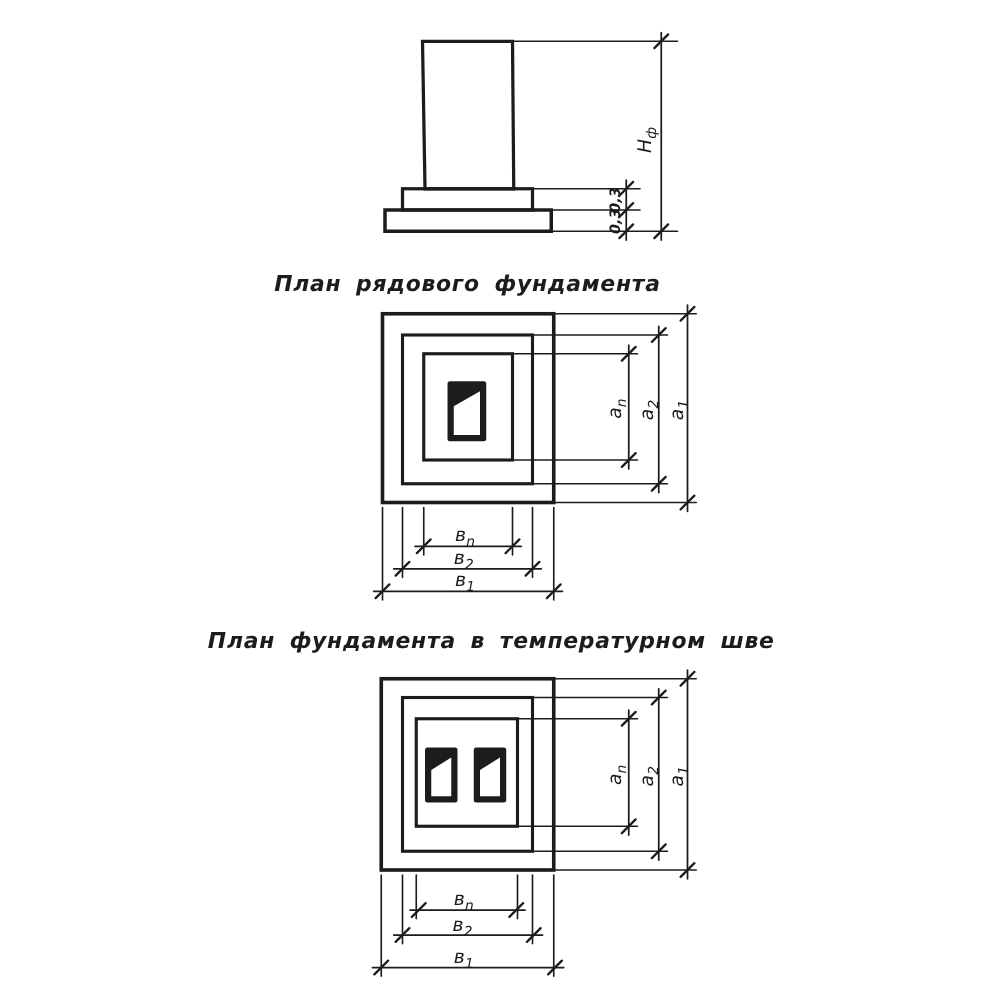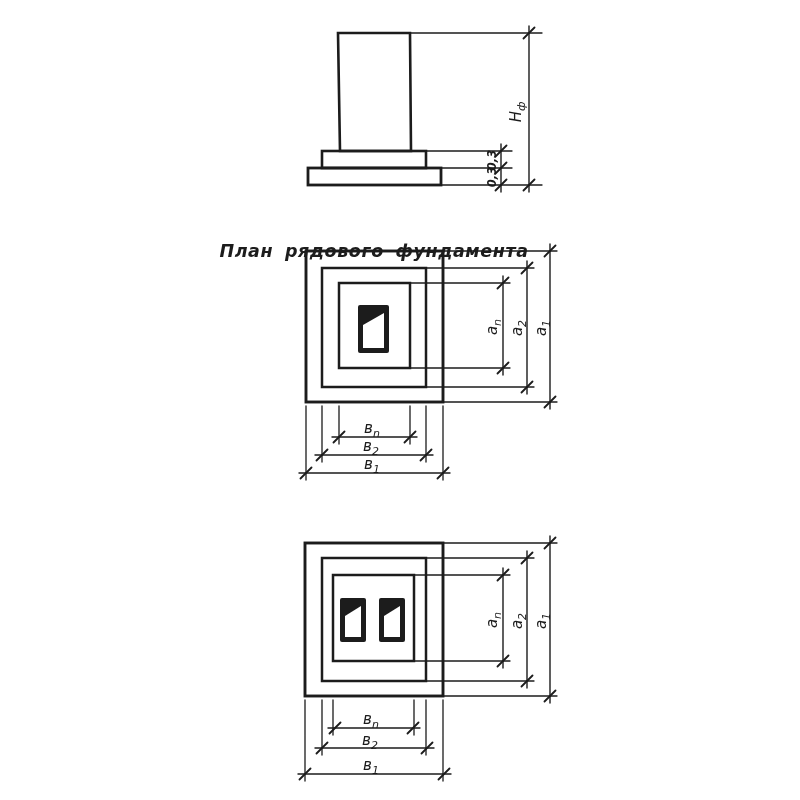--- a/index.html
+++ b/index.html
@@ -7,21 +7,21 @@
   .page {
     position:relative; width:800px; height:800px;
     background:var(--paper); overflow:hidden;
     font-family:"DejaVu Sans", sans-serif; color:var(--ink);
   }
   .linework { position:absolute; left:0; top:0; color:var(--ink); }
   .title {
     position:absolute; white-space:nowrap;
     font:italic 600 17.5px "DejaVu Sans", sans-serif;
     letter-spacing:.6px; word-spacing:5px;
-    transform:translate(-50%,-50%); color:var(--ink);margin-top:23px;
+    transform:translate(-50%,-50%); color:var(--ink);
   }
   .dim-label {
     position:absolute; white-space:nowrap;
     font:italic 500 15px "DejaVu Sans", sans-serif;
     transform:translate(-50%,-50%); color:var(--ink);
   }
   .dim-label.rot { transform:translate(-50%,-50%) rotate(-90deg); }
   .dim-label sub { font-size:11px; line-height:0; }
   .dim-label.small { font-size:11.5px; font-weight:600; }
 </style>
@@ -101,20 +101,21 @@
   <div class="title" style="left:374px; top:228px;">План рядового фундамента</div>
 
   <div class="dim-label rot" style="left:492px; top:327px;"><span>а</span><sub>n</sub></div>
   <div class="dim-label rot" style="left:517px; top:328px;"><span>а</span><sub>2</sub></div>
   <div class="dim-label rot" style="left:541px; top:328px;"><span>а</span><sub>1</sub></div>
 
   <div class="dim-label" style="left:372px; top:428px;"><span>в</span><sub>n</sub></div>
   <div class="dim-label" style="left:371px; top:446px;"><span>в</span><sub>2</sub></div>
   <div class="dim-label" style="left:372px; top:464px;"><span>в</span><sub>1</sub></div>
 
+  <div class="title" style="left:393px; top:513px;">План фундамента в температурном шве</div>
 
   <div class="dim-label rot" style="left:492px; top:620px;"><span>а</span><sub>n</sub></div>
   <div class="dim-label rot" style="left:517px; top:621px;"><span>а</span><sub>2</sub></div>
   <div class="dim-label rot" style="left:541px; top:621px;"><span>а</span><sub>1</sub></div>
 
   <div class="dim-label" style="left:371px; top:719px;"><span>в</span><sub>n</sub></div>
   <div class="dim-label" style="left:370px; top:740px;"><span>в</span><sub>2</sub></div>
   <div class="dim-label" style="left:371px; top:765px;"><span>в</span><sub>1</sub></div>
 
 </div>

